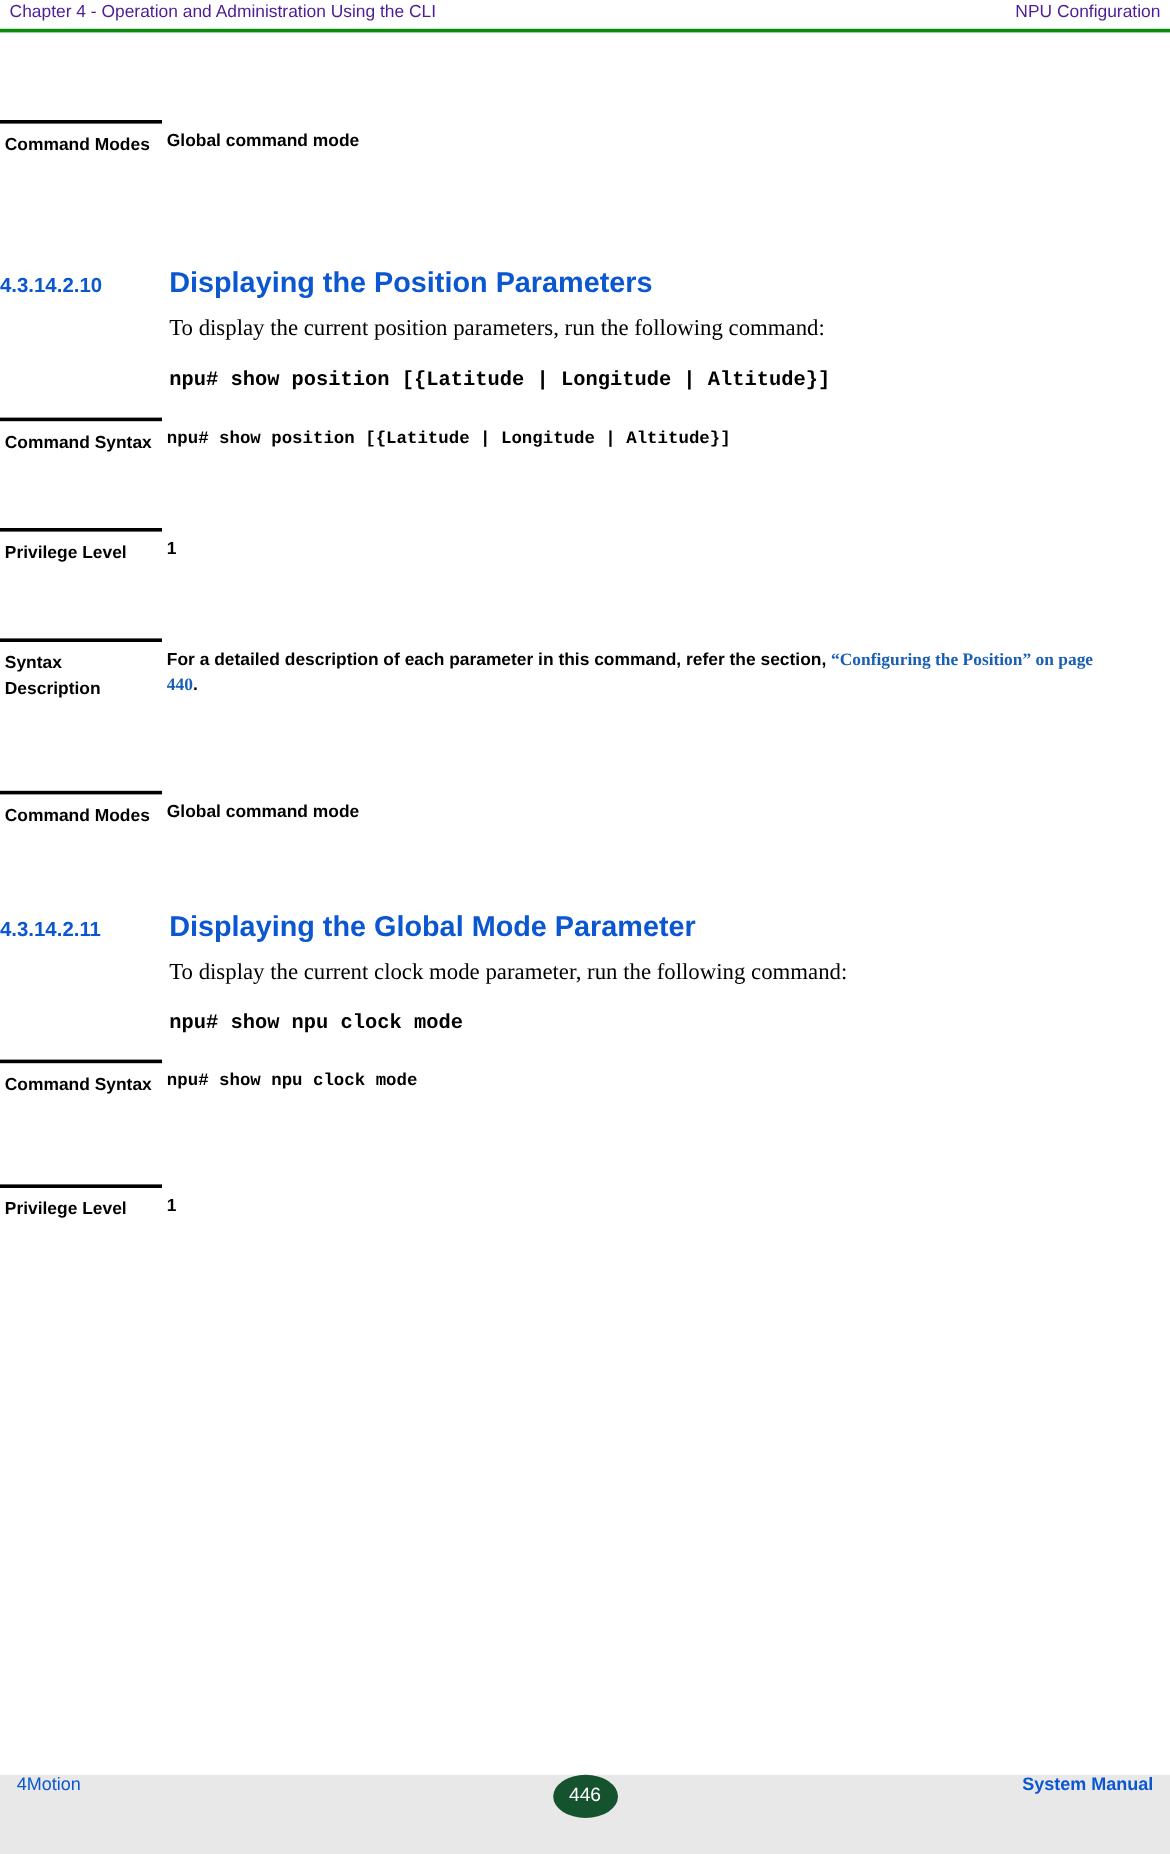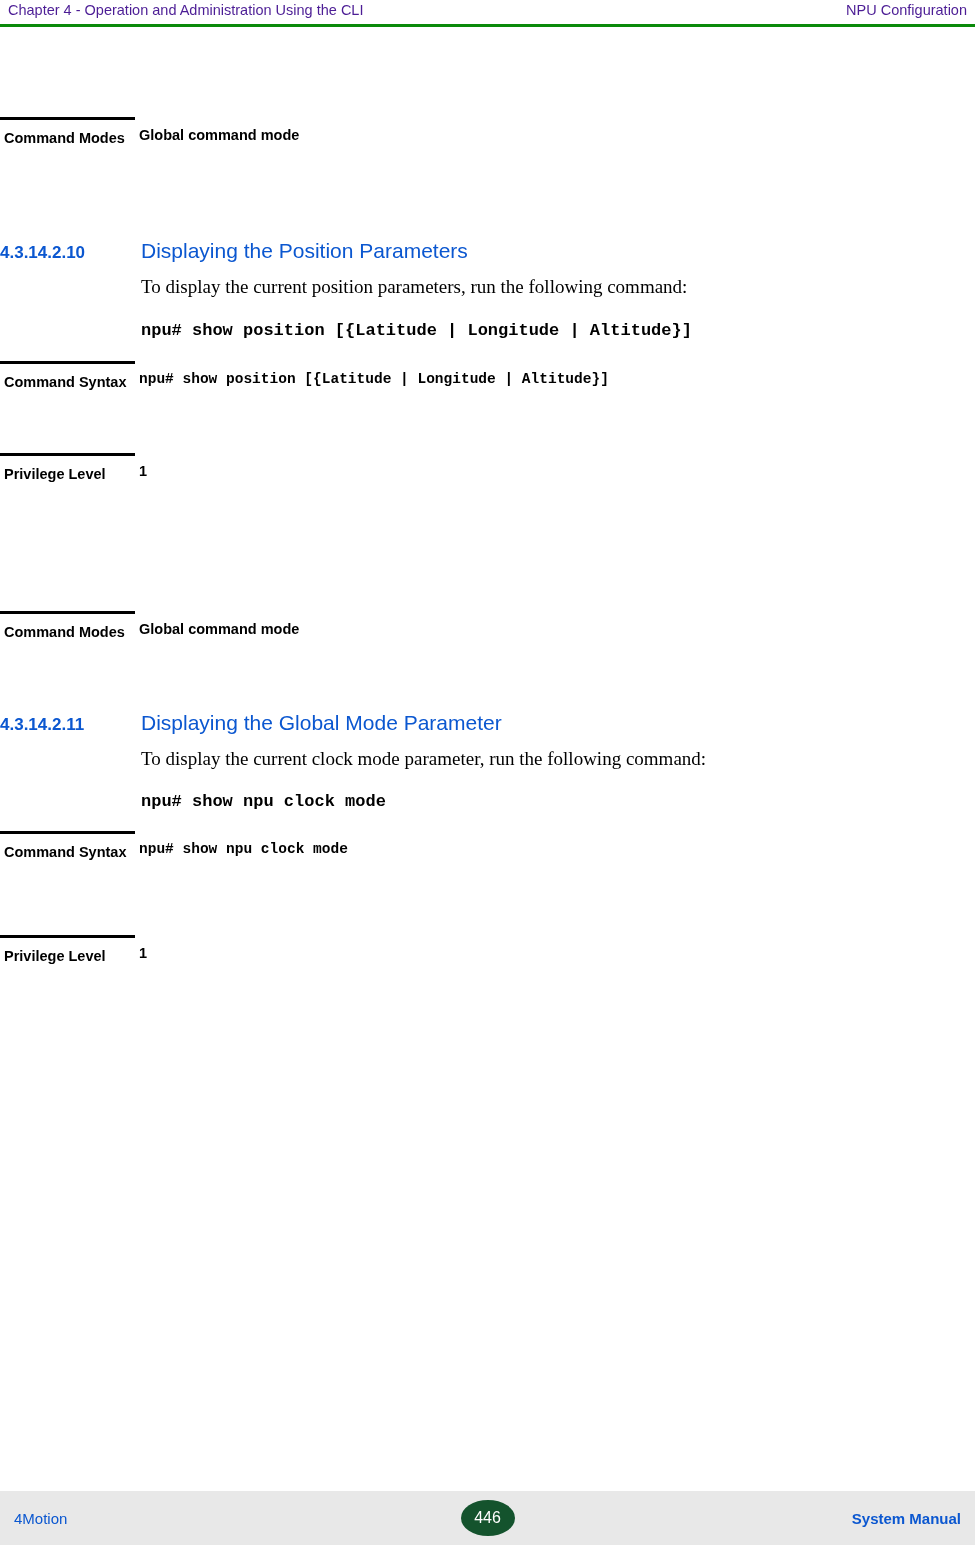--- a/index.html
+++ b/index.html
@@ -37,21 +37,21 @@
     width: 975px;
     height: 3px;
     background: #0a8a0a;
   }
   .header-left { white-space: nowrap; }
   .header-right { white-space: nowrap; }
 
   
   .content {
     position: absolute;
-    top: 44px;
+    top: 27px;
     left: 0;
     width: 975px;
   }
 
   
   .param-table {
     margin-left: 0px;
     width: 935px;
     position: relative;
   }
@@ -122,39 +122,38 @@
   .section-number {
     width: 141px;
     min-width: 141px;
     font-family: "Liberation Sans", sans-serif;
     font-weight: bold;
     font-size: 17px;
     color: #0b57d0;
   }
   .section-title {
     font-family: "Liberation Sans", sans-serif;
-    font-weight: normal;
-    font-size: 21px;
+    font-weight: bold;
+    font-size: 24px;
     color: #0b57d0;
   }
   .xref {
     color: #1a5fb4;
     font-family: "Liberation Serif", serif;
   }
 
   
   .footer {
     position: absolute;
     left: 0;
     bottom: 0;
     width: 975px;
-    height: 54px;
+    height: 66px;
     background: #e8e8e8;
     display: flex;
-    align-items: center;
     justify-content: space-between;
     box-sizing: border-box;
     padding: 0 14px;
     font-family: "Liberation Sans", sans-serif;
     font-size: 15px;
   }
   .footer-left { color: #0b57d0; }
   .footer-right { color: #0b57d0; font-weight: bold; }
   .page-badge {
     position: absolute;
@@ -219,20 +218,24 @@
       <div class="param-value mono">npu# show position [{Latitude | Longitude | Altitude}]</div>
     </div>
     <div class="spacer-md"></div>
 
     <div class="param-row">
       <div class="param-label">Privilege Level</div>
       <div class="param-value">1</div>
     </div>
     <div class="spacer-md"></div>
 
+    <div class="param-row">
+      <div class="param-label">Syntax Description</div>
+      <div class="param-value"><span>For a detailed description of each parameter in this command, refer the section, </span><span class="xref">“Configuring the Position” on page 440</span><span>.</span></div>
+    </div>
     <div class="spacer-sm"></div>
 
     <div style="height:30px;"></div>
 
     <div class="param-row">
       <div class="param-label">Command Modes</div>
       <div class="param-value">Global command mode</div>
     </div>
   </div>
 

